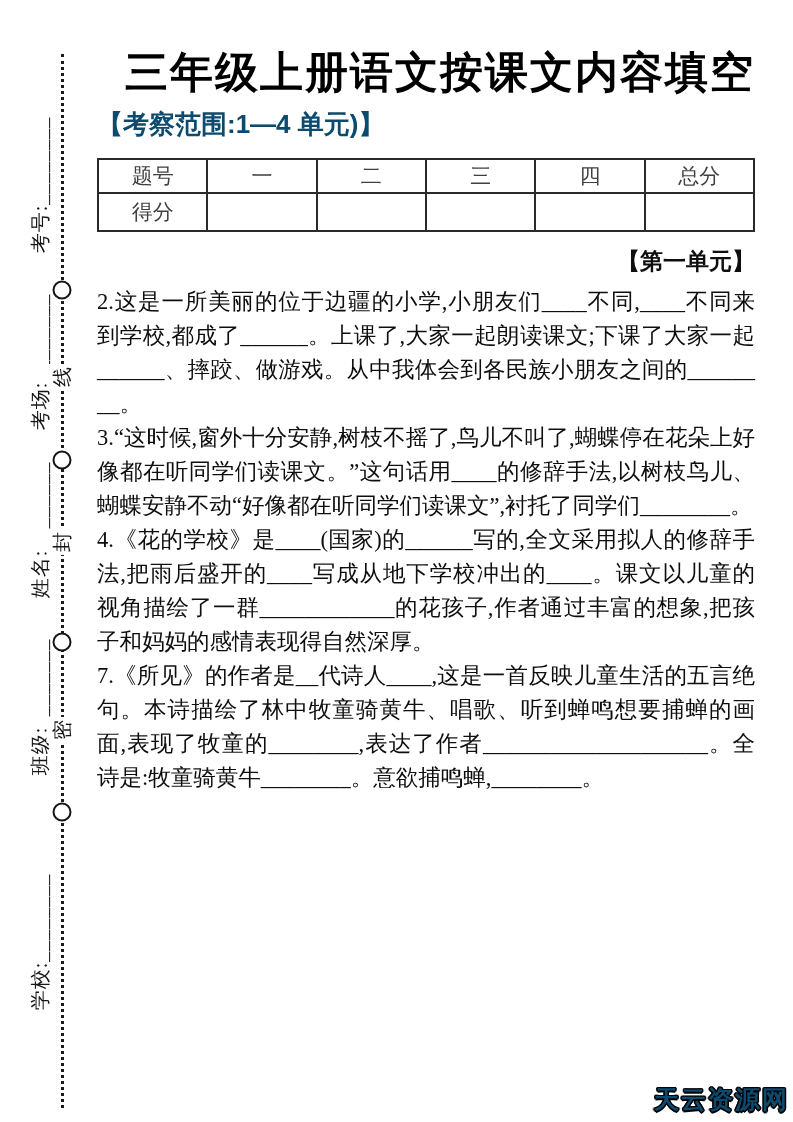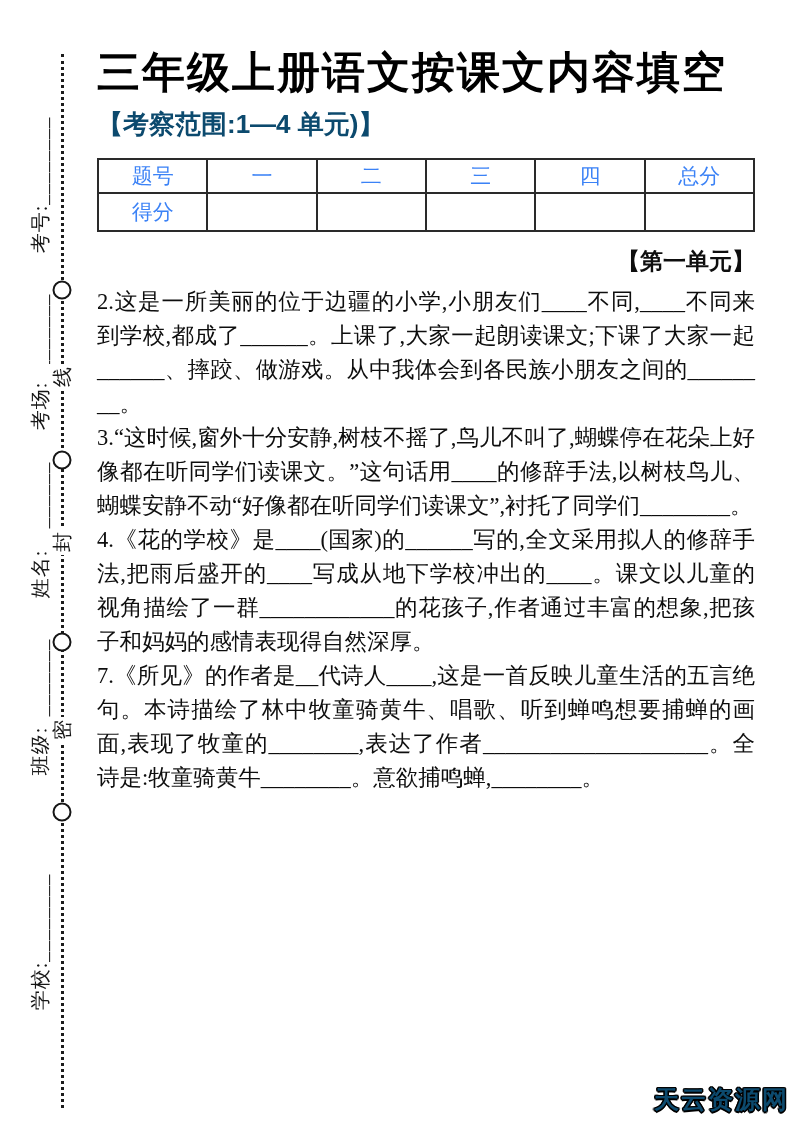--- a/index.html
+++ b/index.html
@@ -30,31 +30,31 @@
   .seal-circle>span{
     position:absolute;transform:translate(-50%,-50%);
     width:15px;height:15px;border:2px solid #161616;border-radius:50%;
     background:#fff;display:block;
   }
 
   
   .content{position:absolute;left:97px;top:0;width:658px;}
   .title{
     font-family:"Liberation Sans","DejaVu Sans",sans-serif;
-    font-weight:900;font-size:43px;line-height:1.15;text-align:left;
+    font-weight:900;font-size:43px;line-height:1.15;text-align:right;
     margin:48px 0 10px;letter-spacing:2px;color:#000;
   }
   .subtitle{
     font-family:"Liberation Sans","DejaVu Sans",sans-serif;
     font-weight:700;font-size:26px;text-align:left;margin:0 0 16px;color:#0c4a6e;
   }
   table.score{width:100%;border-collapse:collapse;table-layout:fixed;}
   table.score td{
     border:2px solid #2a2a2a;text-align:center;vertical-align:middle;
-    font-size:21px;color:#3b82f6;padding:0;
+    font-size:21px;color:#404040;padding:0;
   }
   table.score tr.hdr td{height:32px;}
   table.score tr.val td{height:36px;}
   .section-heading{
     font-size:23px;font-weight:700;text-align:right;margin:14px 0 8px;color:#0e0e0e;
   }
   .q{
     font-size:22.5px;line-height:34px;margin:0;text-align:justify;
     color:#0e0e0e;word-break:break-all;
   }

